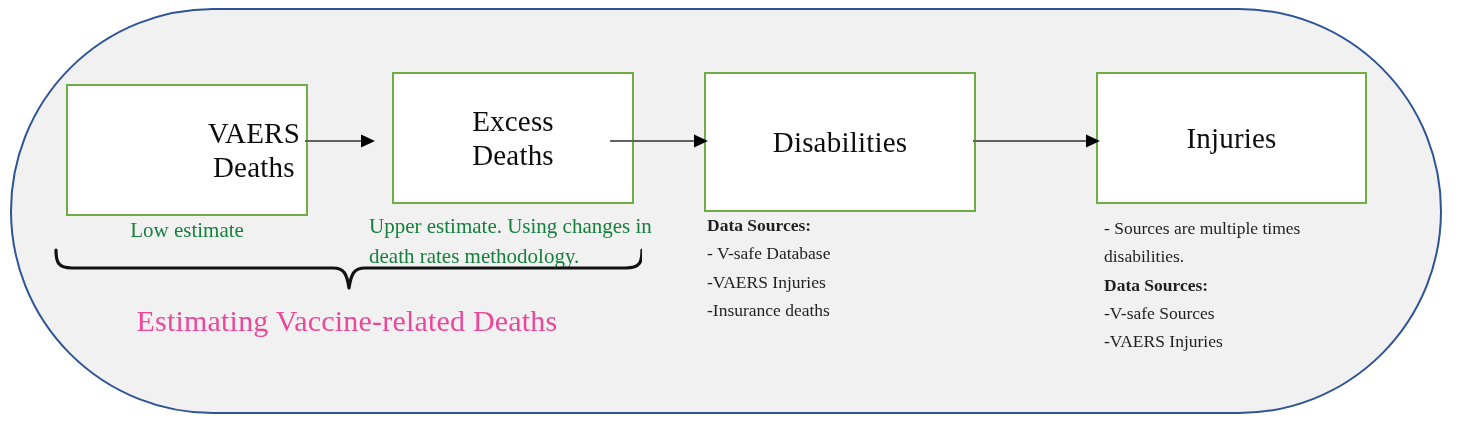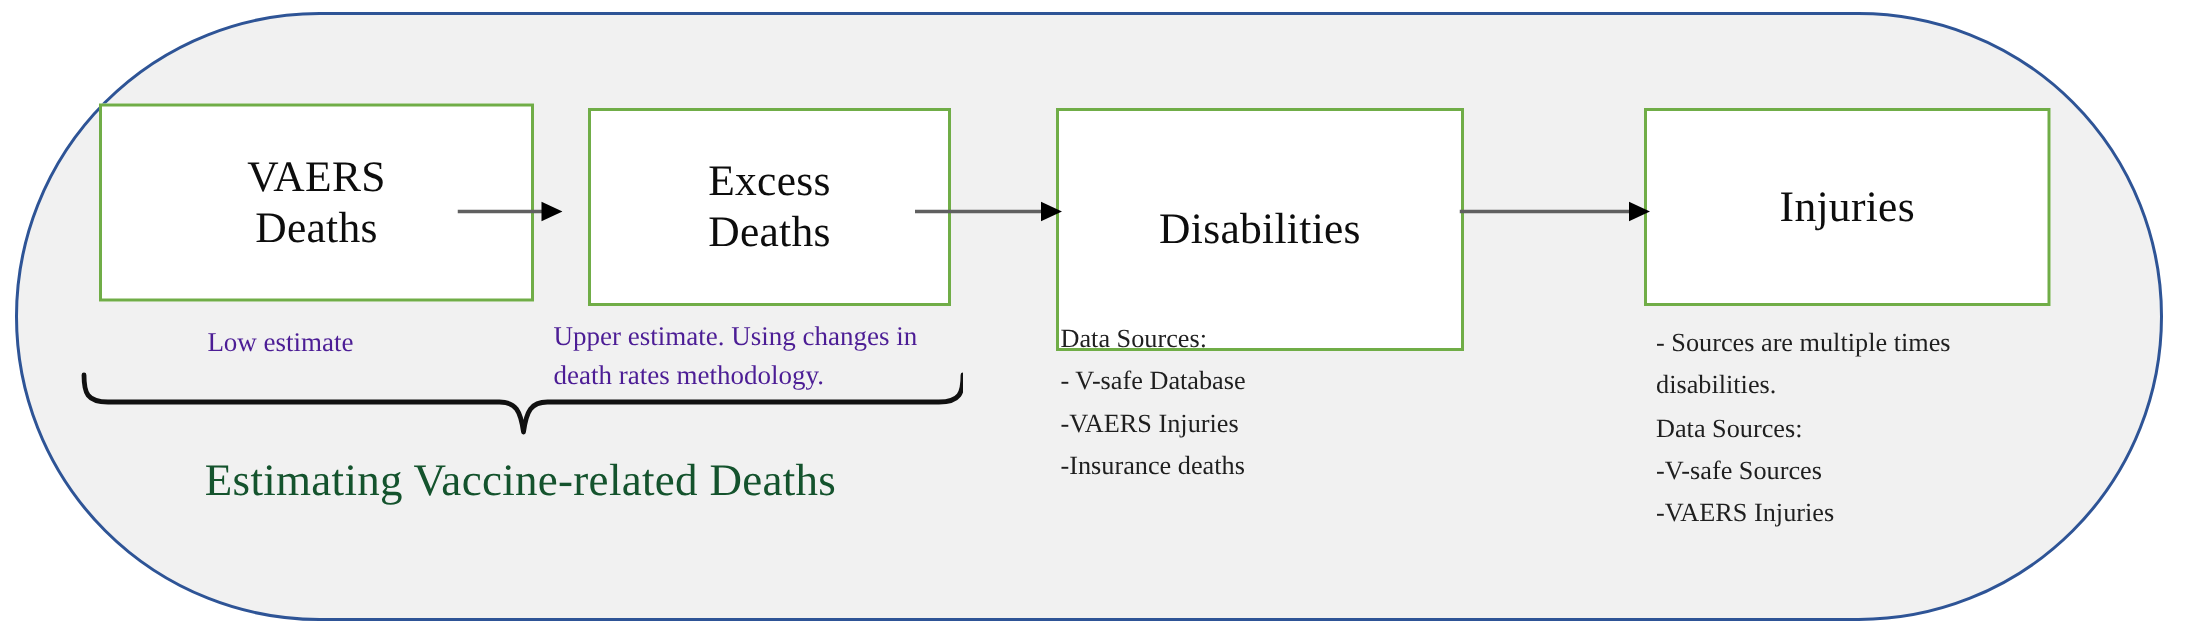--- a/index.html
+++ b/index.html
@@ -36,37 +36,37 @@
     display: flex;
     align-items: center;
     justify-content: center;
     text-align: center;
     color: #0d0d0d;
     font-size: 29px;
     line-height: 1.18;
     letter-spacing: 0.2px;
   }
   .proc-box .label { display: block; padding: 0 6px; }
-  #box-vaers-deaths  { left: 66px;   top: 69px;  width: 290px; height: 132px; }
+  #box-vaers-deaths  { left: 66px;   top: 84px;  width: 242px; height: 132px; justify-content: flex-end; }
   #box-excess-deaths { left: 371px;  top: 72px;  width: 242px; height: 132px; margin-left: 21px; }
-  #box-disabilities  { left: 704px;  top: 72px;  width: 272px; height: 162px; }
+  #box-disabilities  { left: 704px;  top: 72px;  width: 272px; height: 140px; }
   #box-injuries      { left: 1096px; top: 72px;  width: 271px; height: 132px; justify-content: center; }
 
   
   .connector { position: absolute; height: 16px; }
   .connector svg { display: block; }
   #connector-1 { left: 305px; top: 133px; width: 70px; }
   #connector-2 { left: 610px; top: 133px; width: 98px; }
   #connector-3 { left: 973px; top: 133px; width: 127px; }
 
   
   .caption {
     position: absolute;
-    color: #4c1d95;
-    font-size: 18px;
+    color: #15803d;
+    font-size: 21px;
     line-height: 1.42;
   }
   #caption-low-estimate {
     left: 66px; top: 216px; width: 242px;
     text-align: center;
   }
   #caption-upper-estimate {
     left: 369px; top: 212px; width: 290px;
     text-align: left;
   }
@@ -74,39 +74,39 @@
   
   .detail-block {
     position: absolute;
     color: #1f1f1f;
     font-size: 17.5px;
     line-height: 1.62;
   }
   #detail-disabilities { left: 707px; top: 211px; width: 285px; }
   #detail-injuries     { left: 1104px; top: 214px; width: 270px; }
   .detail-block .line { display: block; white-space: normal; }
-  .detail-block .line.bold { font-weight: normal; }
+  .detail-block .line.bold { font-weight: bold; }
 
   
   #brace-group {
     position: absolute;
     left: 52px;
     top: 248px;
     width: 590px;
     height: 58px;
   }
   #brace-group svg { display: block; }
 
   #brace-caption {
     position: absolute;
     left: 52px;
     top: 303px;
     width: 590px;
     text-align: center;
-    color: #14532d;
+    color: #ec4899;
     font-size: 30px;
     line-height: 1.2;
     letter-spacing: 0.2px;
   }
 </style>
 </head>
 <body>
 
 <div id="canvas">
 

